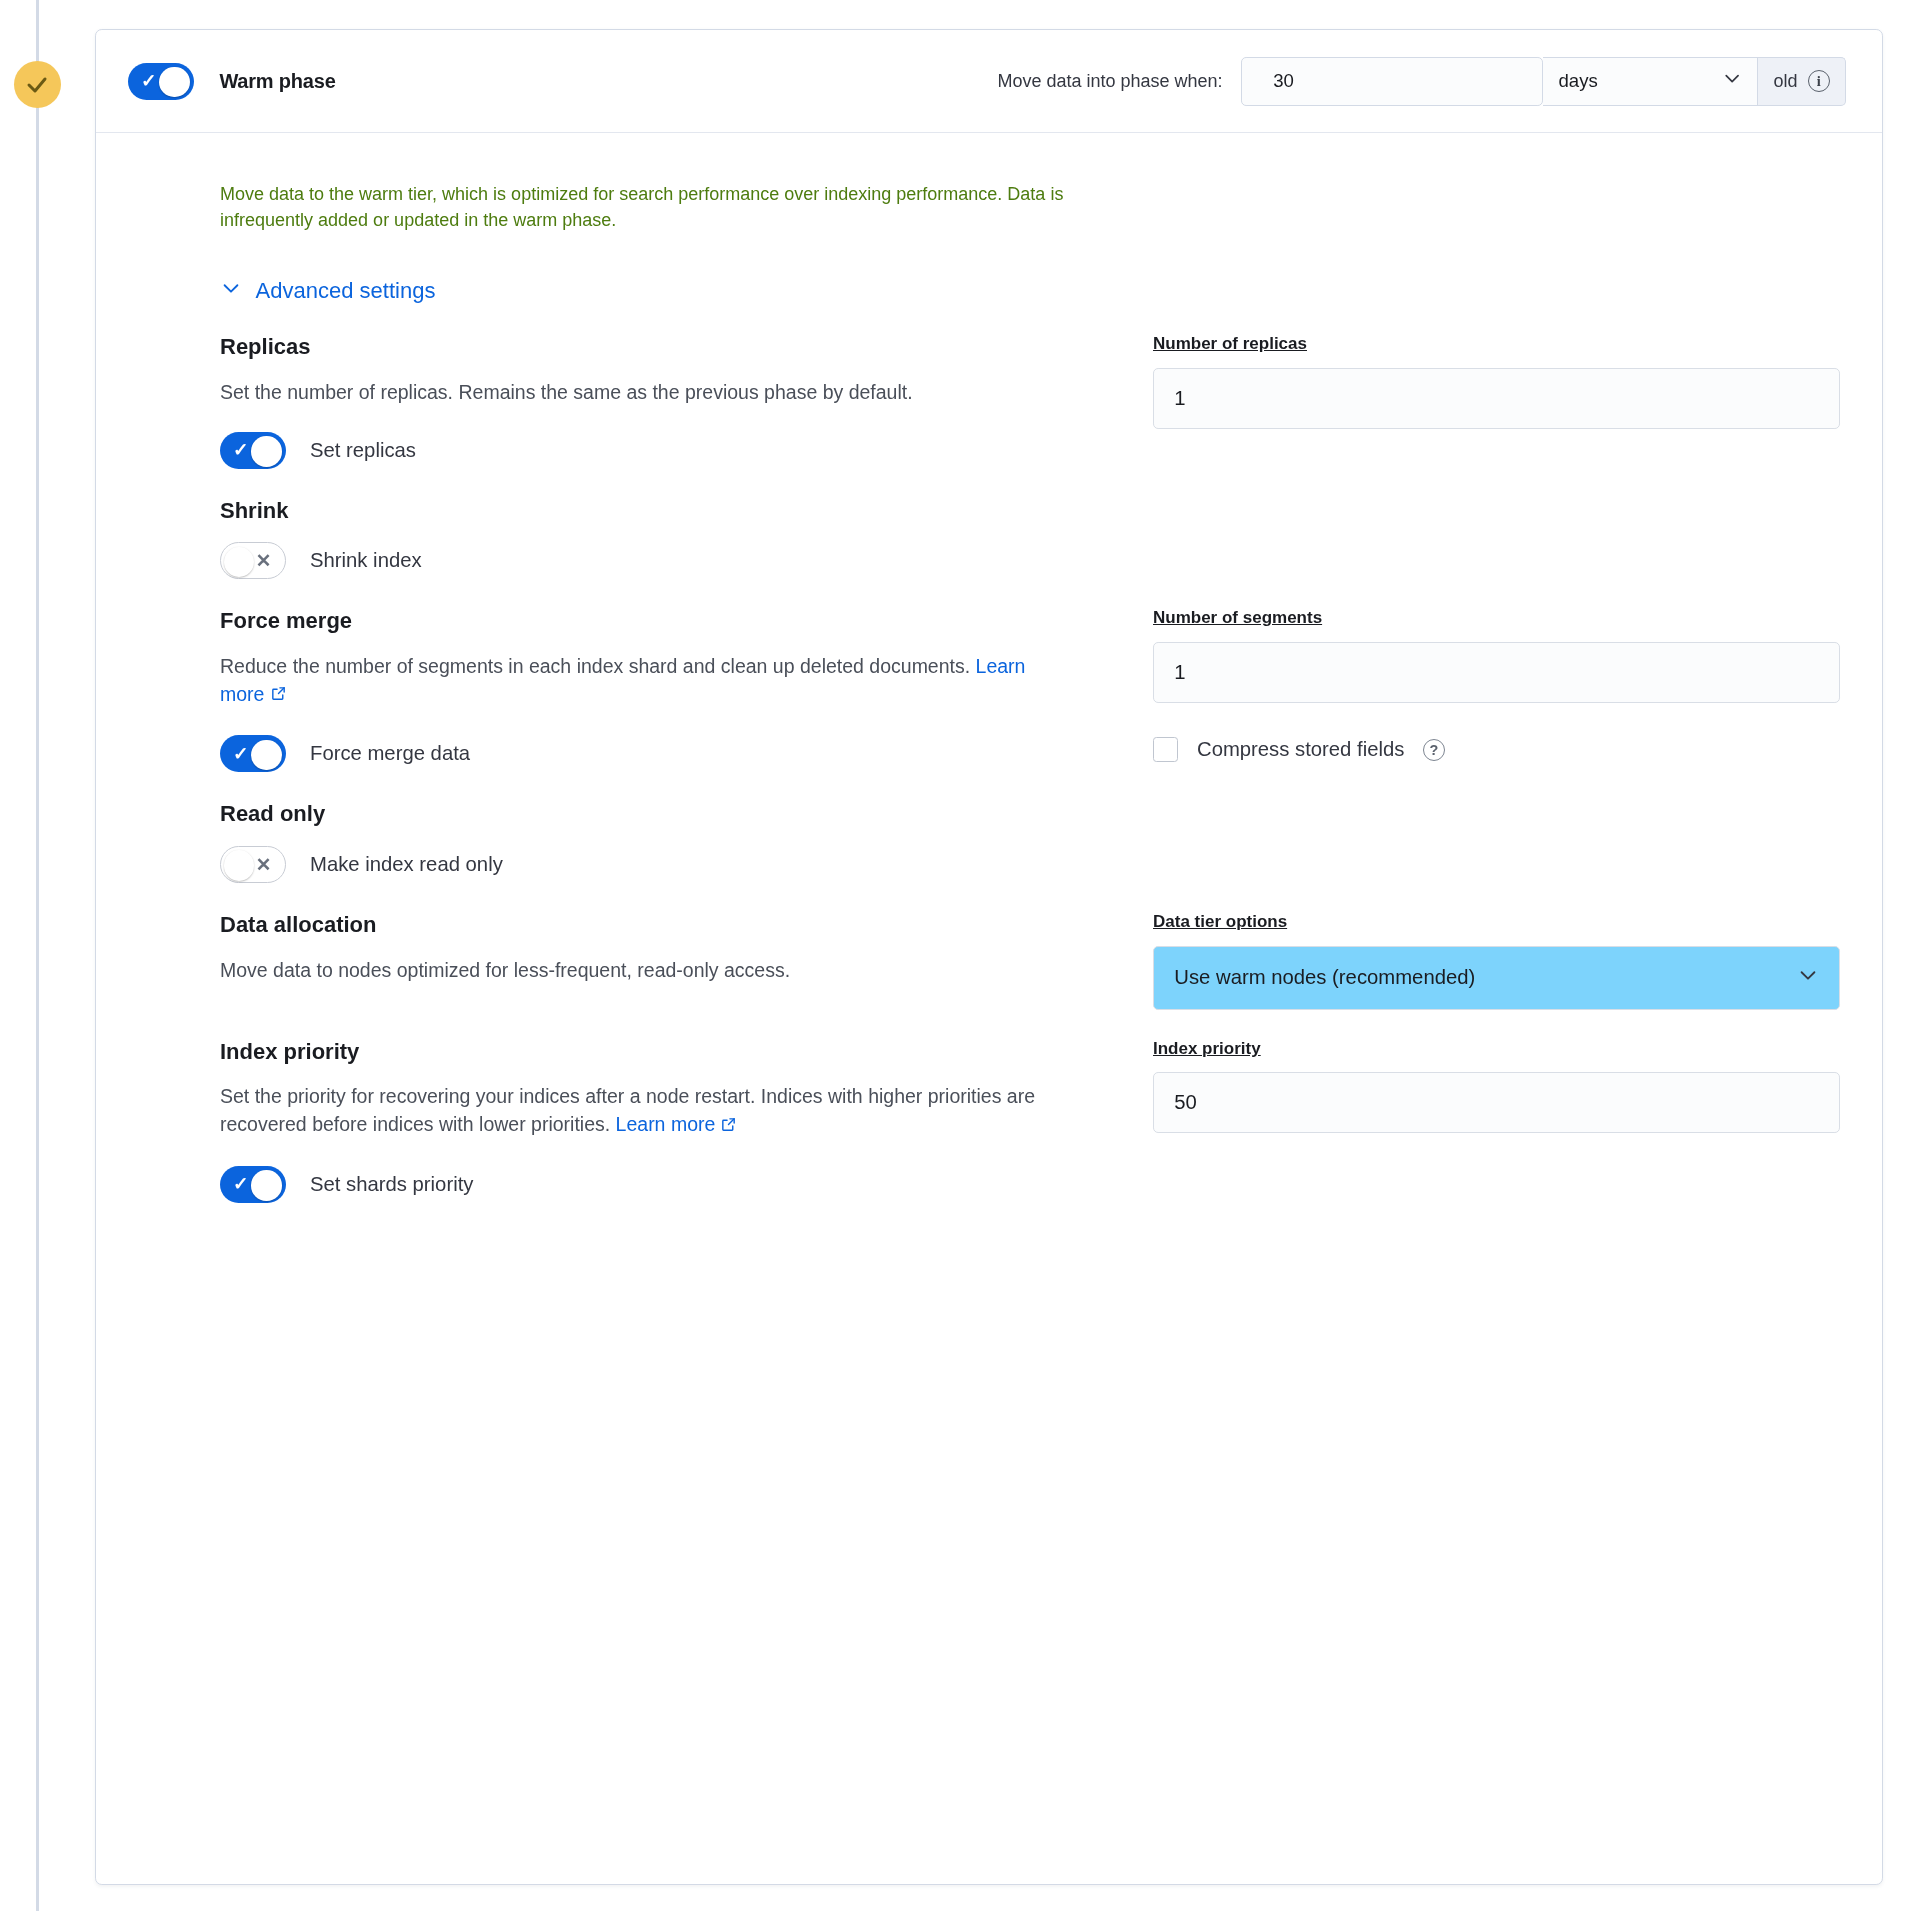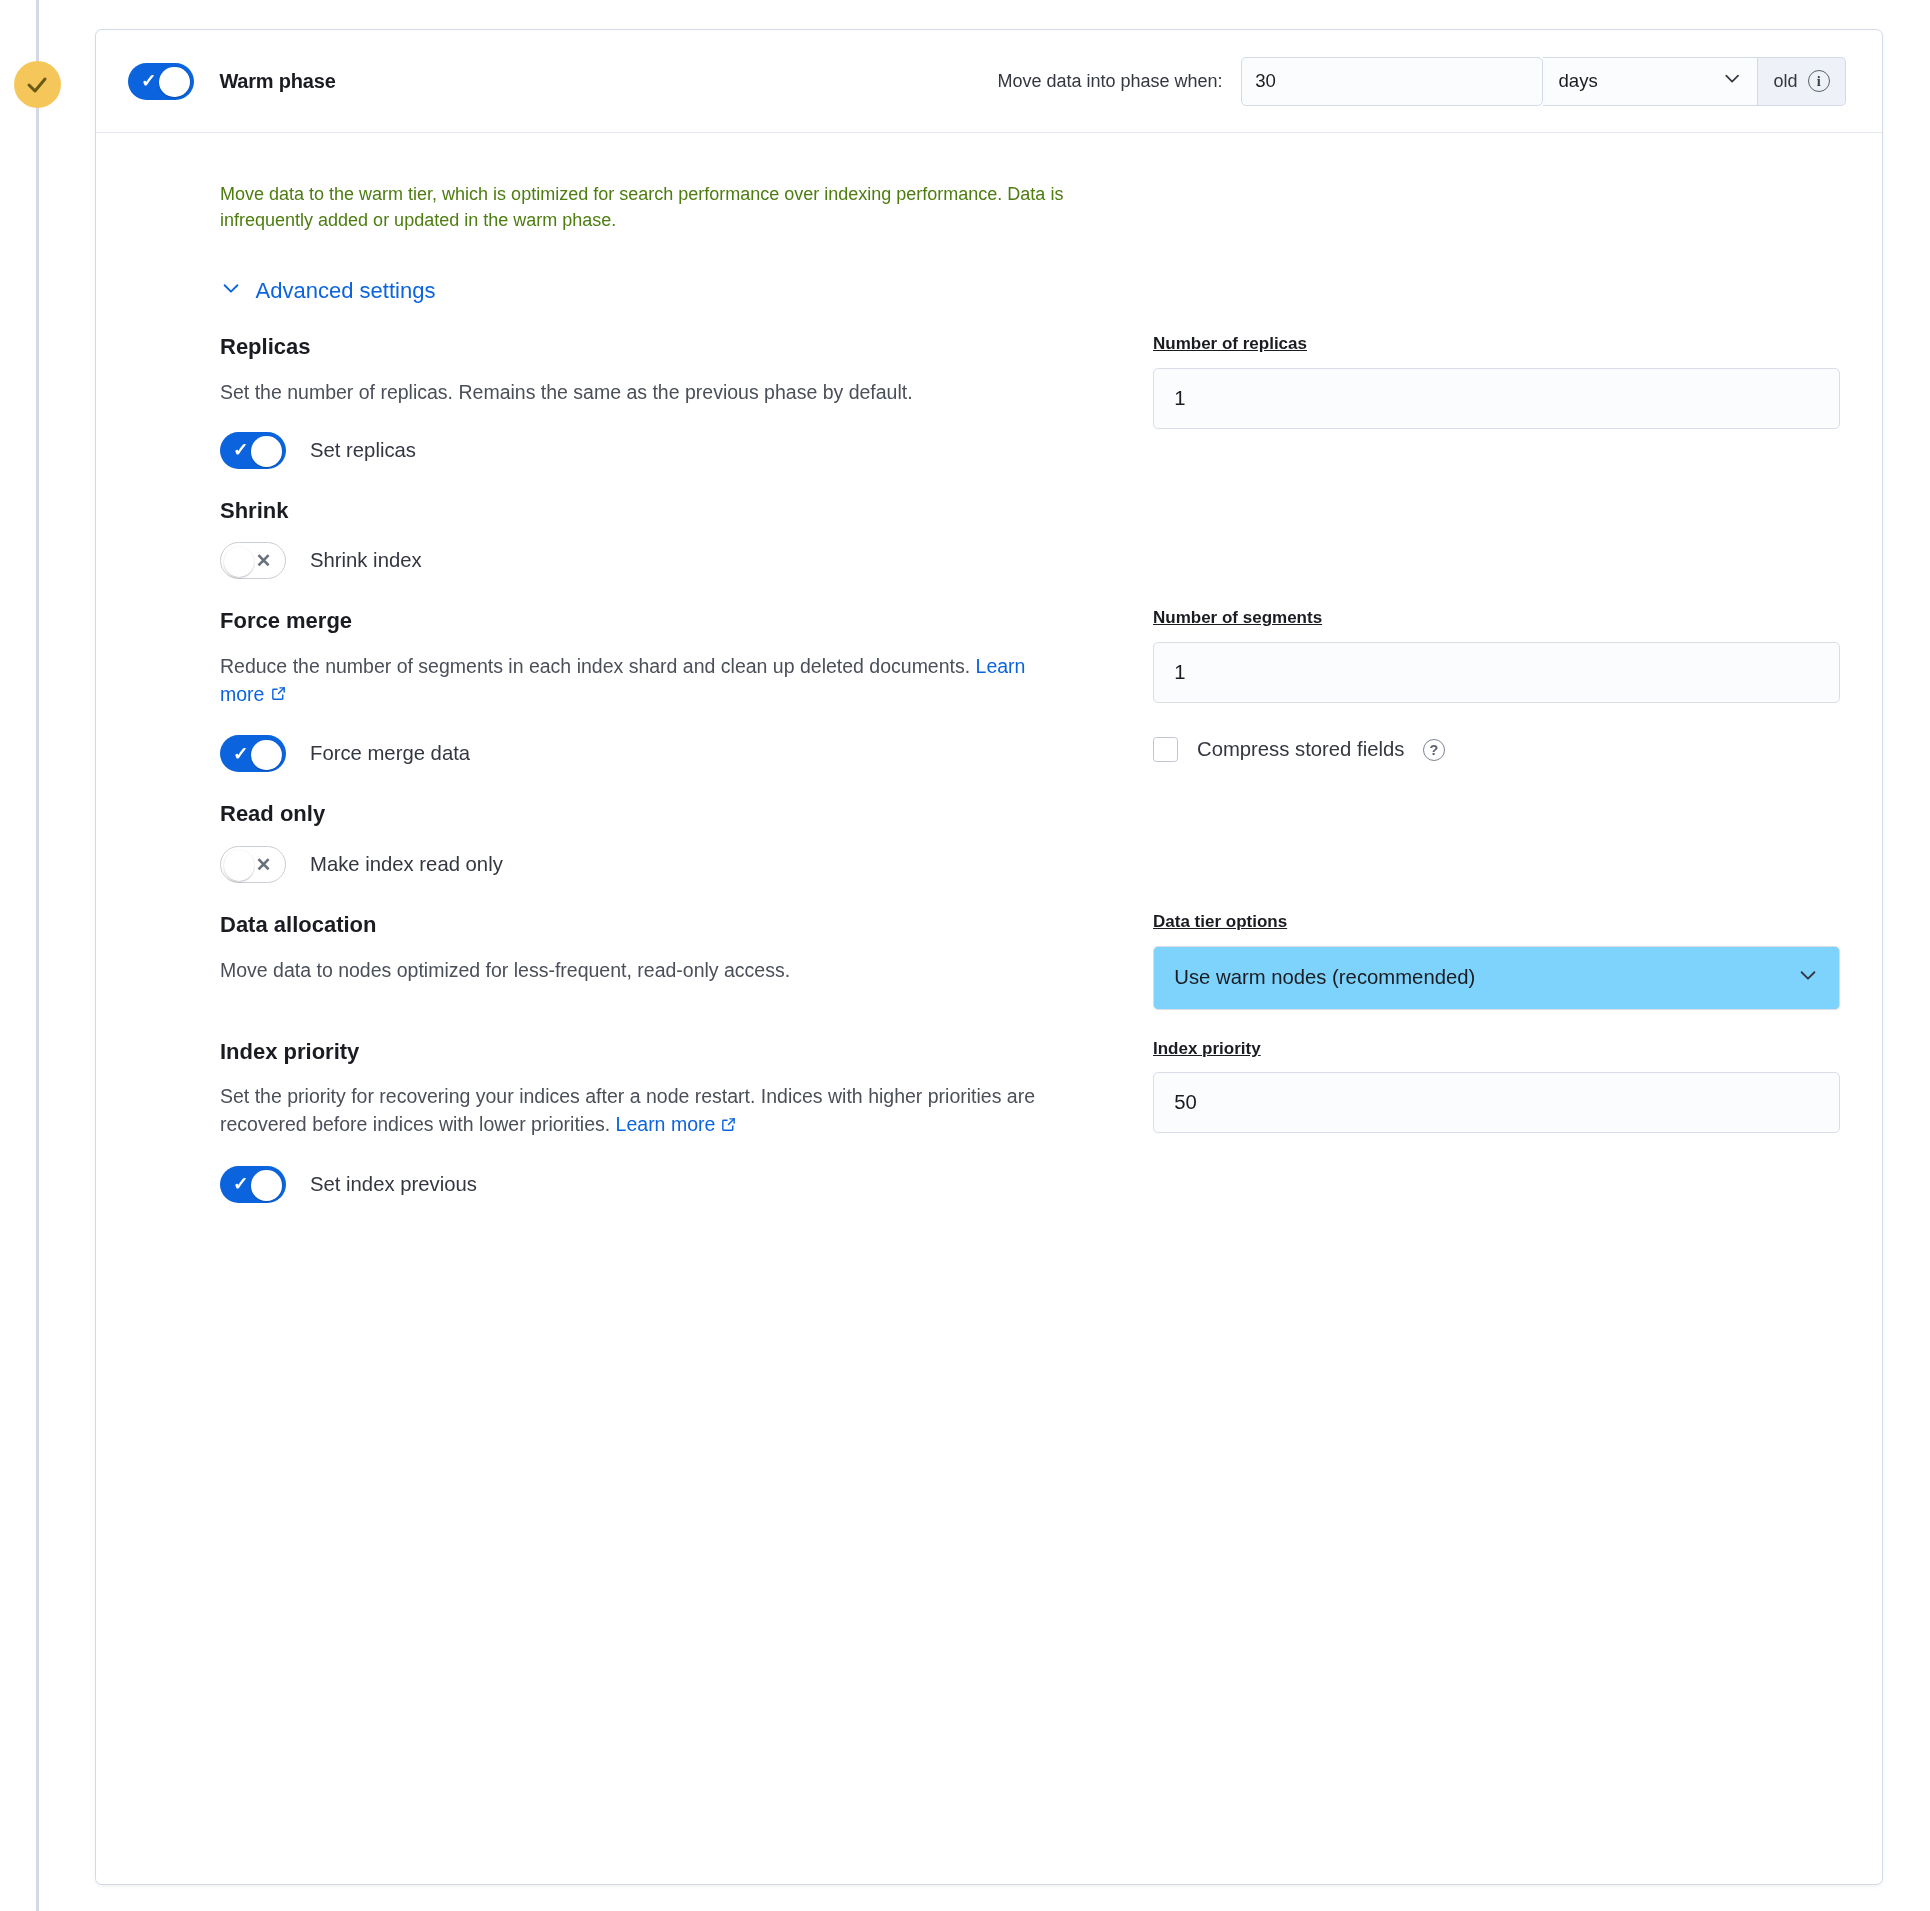--- a/index.html
+++ b/index.html
@@ -114,21 +114,21 @@
     margin-right: 18.6px;
   }
   .num-input {
     width: 302px;
     height: 49px;
     border: 0.8px solid #d3dae6;
     border-radius: 5.1px;
     background: #fbfcfd;
     display: flex;
     align-items: center;
-    padding: 0 13px;
+    padding: 0 31px;
     font-size: 18.6px;
     color: #1a1c21;
   }
   .unit-select {
     width: 215px;
     height: 49px;
     border: 0.8px solid #d3dae6;
     border-left: none;
     background: #fbfcfd;
     display: flex;
@@ -446,21 +446,21 @@
                 <path d="M14 4h6v6"></path>
                 <path d="M20 4l-8 8"></path>
                 <path d="M18 14v5a1 1 0 0 1-1 1H5a1 1 0 0 1-1-1V7a1 1 0 0 1 1-1h5"></path>
               </svg></span>
         </p>
         <div class="toggle-row">
           <div class="toggle on">
             <span class="mark">✓</span>
             <span class="knob"></span>
           </div>
-          <span class="toggle-label">Set index previous</span>
+          <span class="toggle-label">Set shards priority</span>
         </div>
       </div>
       <div class="sec-right">
         <div class="field-label">Index priority</div>
         <div class="text-field">50</div>
       </div>
     </div>
 
   </div>
 </div>

